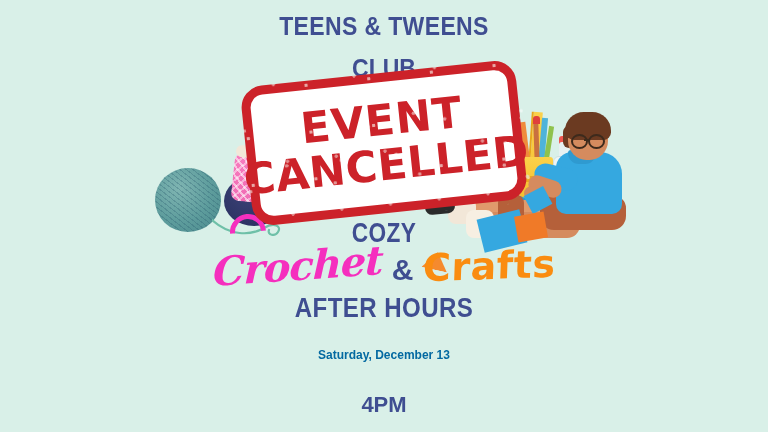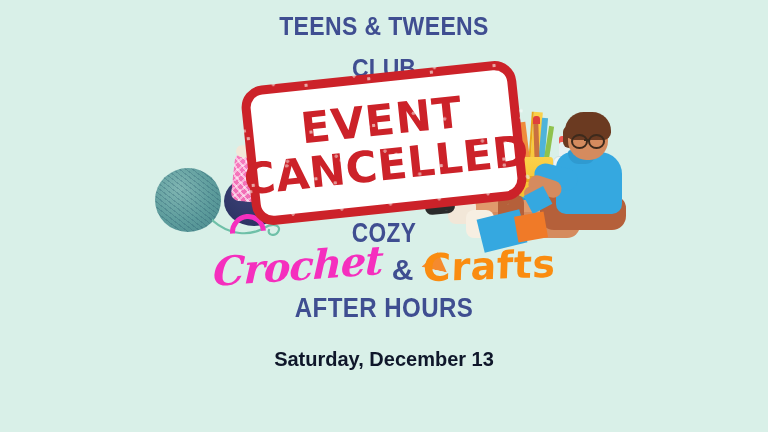--- a/index.html
+++ b/index.html
@@ -175,21 +175,21 @@
     color:#3f4e91;font-size:27px;font-weight:bold;
     letter-spacing:.5px;transform:scaleX(.84);
   }
   .t-after{
     left:0;right:0;top:292px;
     color:#3f4e91;font-size:28px;font-weight:bold;
     letter-spacing:.5px;transform:scaleX(.86);
   }
   .t-date{
     left:0;right:0;top:348px;
-    color:#0f172a;font-size:20px;font-weight:bold;
+    color:#0369a1;font-size:12px;font-weight:bold;
   }
   .t-time{
     left:0;right:0;top:392px;
     color:#3f4e91;font-size:22px;font-weight:bold;
   }
 
   
   .script-row{
     position:absolute;left:0;right:0;top:246px;
     display:flex;align-items:center;justify-content:center;gap:9px;
@@ -306,20 +306,21 @@
   <div class="txt t-cozy">COZY</div>
 
   <div class="script-row">
     <span class="s-crochet">Crochet</span>
     <span class="s-amp">&amp;</span>
     <span class="s-crafts">Crafts</span>
   </div>
 
   <div class="txt t-after">AFTER HOURS</div>
   <div class="txt t-date">Saturday, December 13</div>
+  <div class="txt t-time">4PM</div>
 
   <div class="stamp">
     <div class="stamp-box"></div>
     <div class="stamp-inner">
       <div class="stamp-l1">EVENT</div>
       <div class="stamp-l2">CANCELLED</div>
     </div>
     <div class="stamp-distress"></div>
   </div>
 

